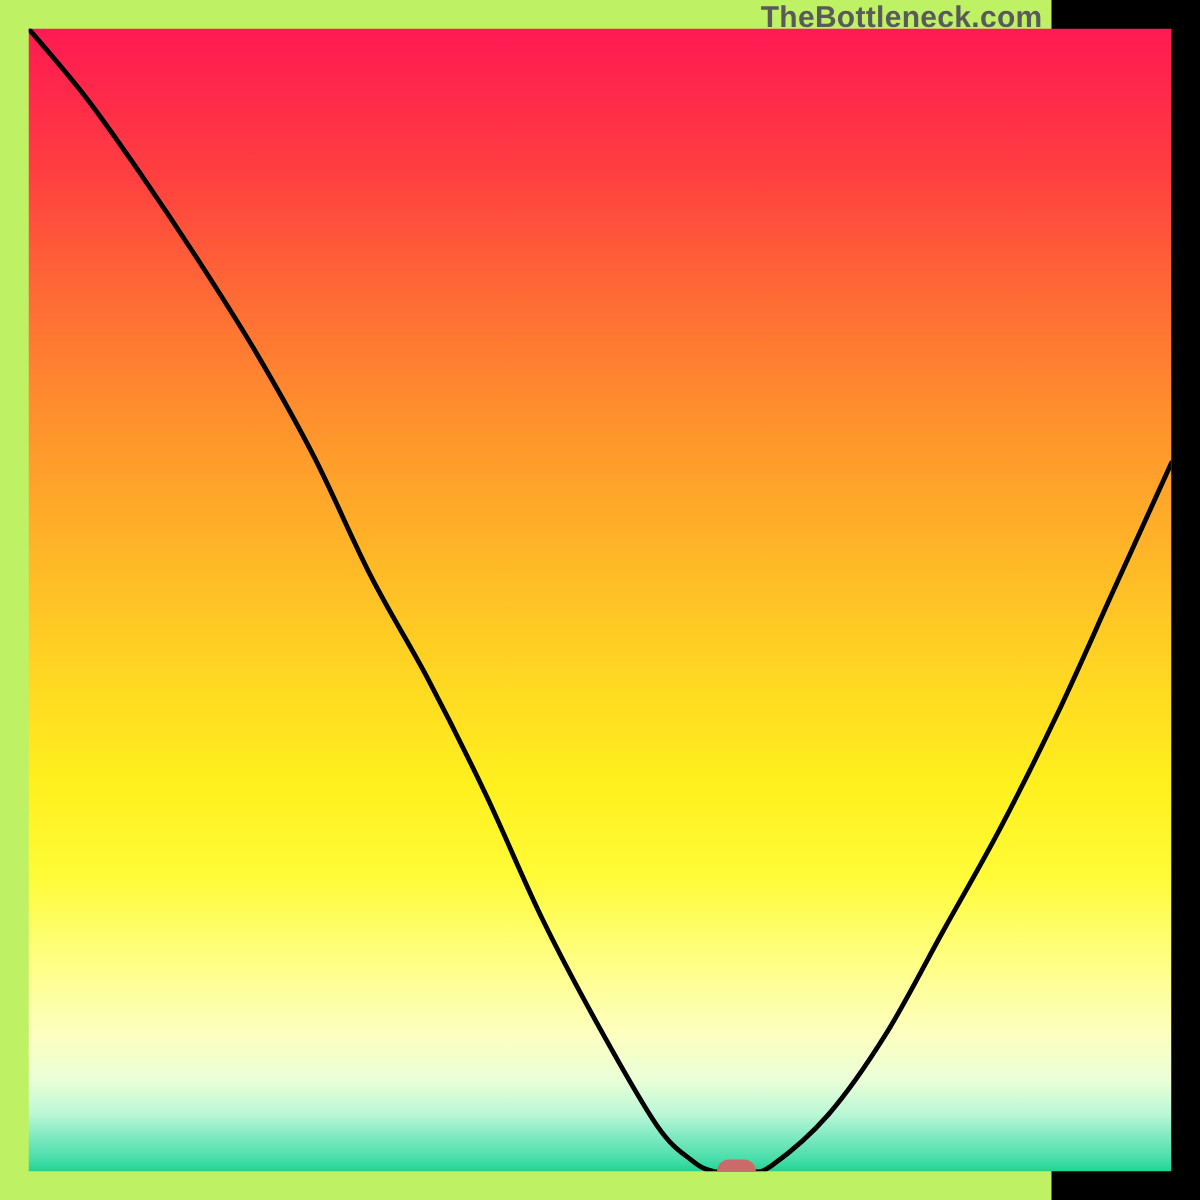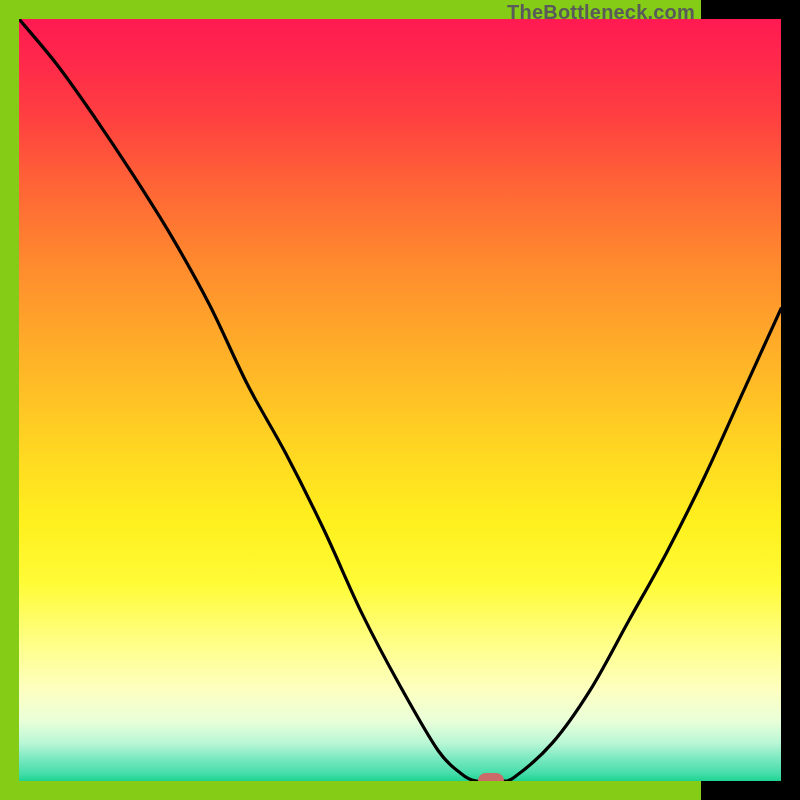--- a/index.html
+++ b/index.html
@@ -7,21 +7,21 @@
     padding: 0;
     width: 800px;
     height: 800px;
     background: #000;
     overflow: hidden;
   }
   .frame {
     position: relative;
     width: 701px;
     height: 800px;
-    background: #84cc16;
+    background: #bef264;
   }
   .plot {
     position: absolute;
     left: 19px;
     top: 19px;
     width: 762px;
     height: 762px;
     overflow: hidden;
   }
   .gradient {

